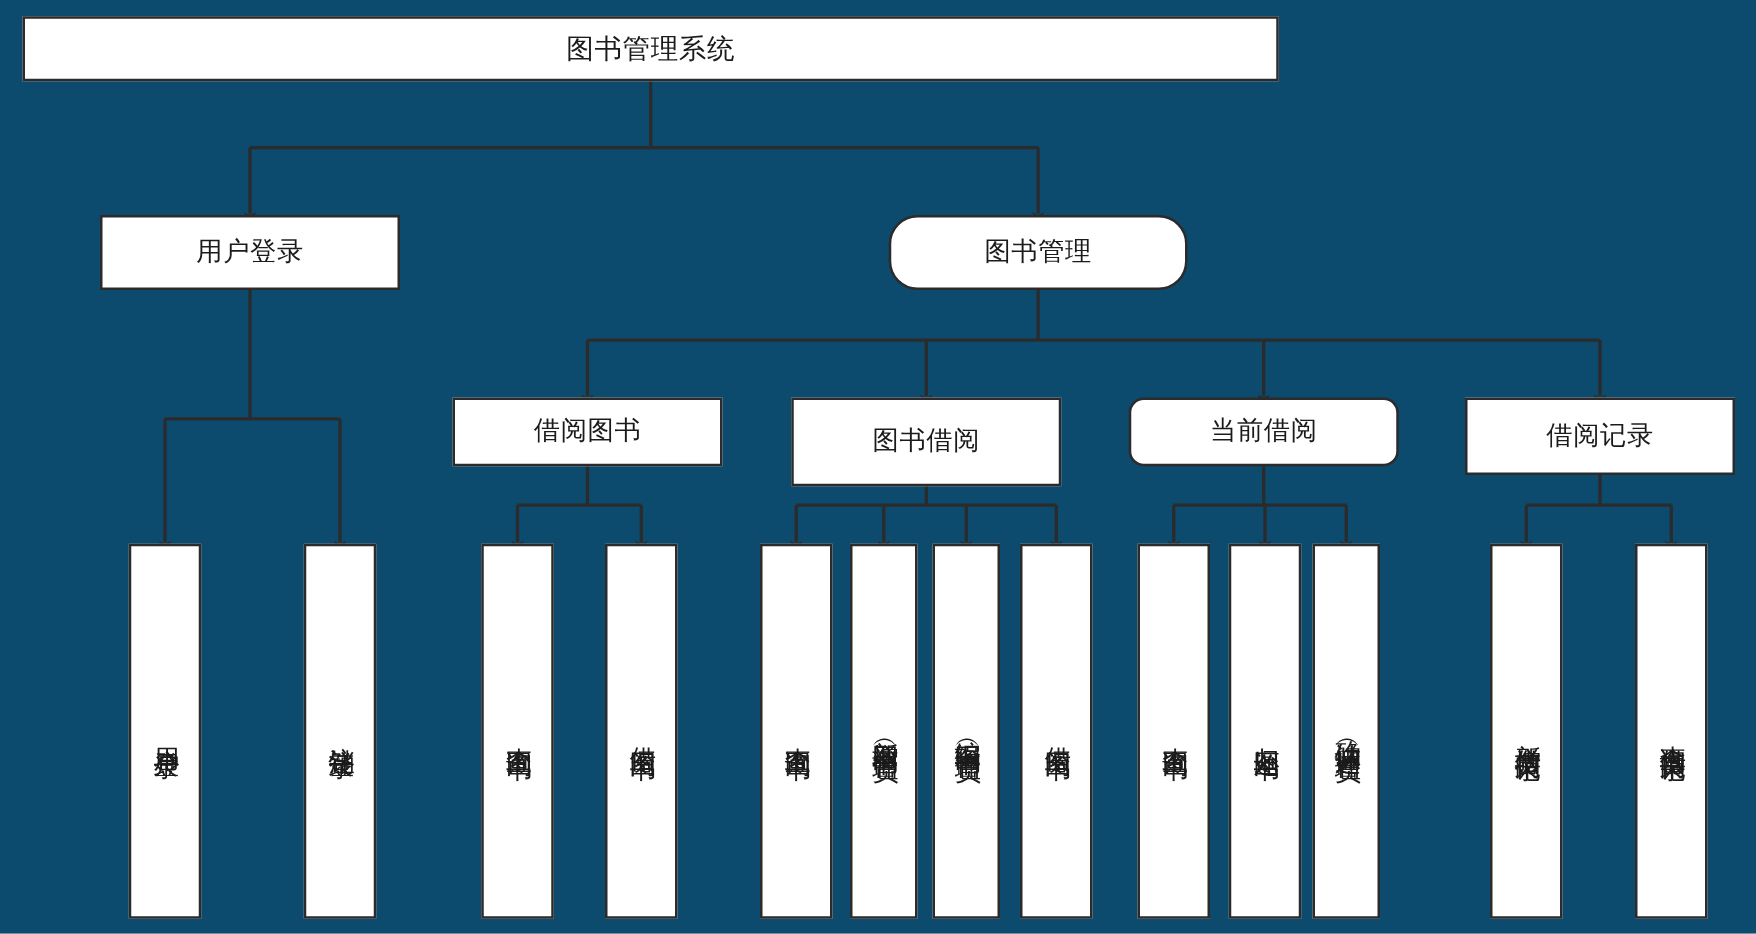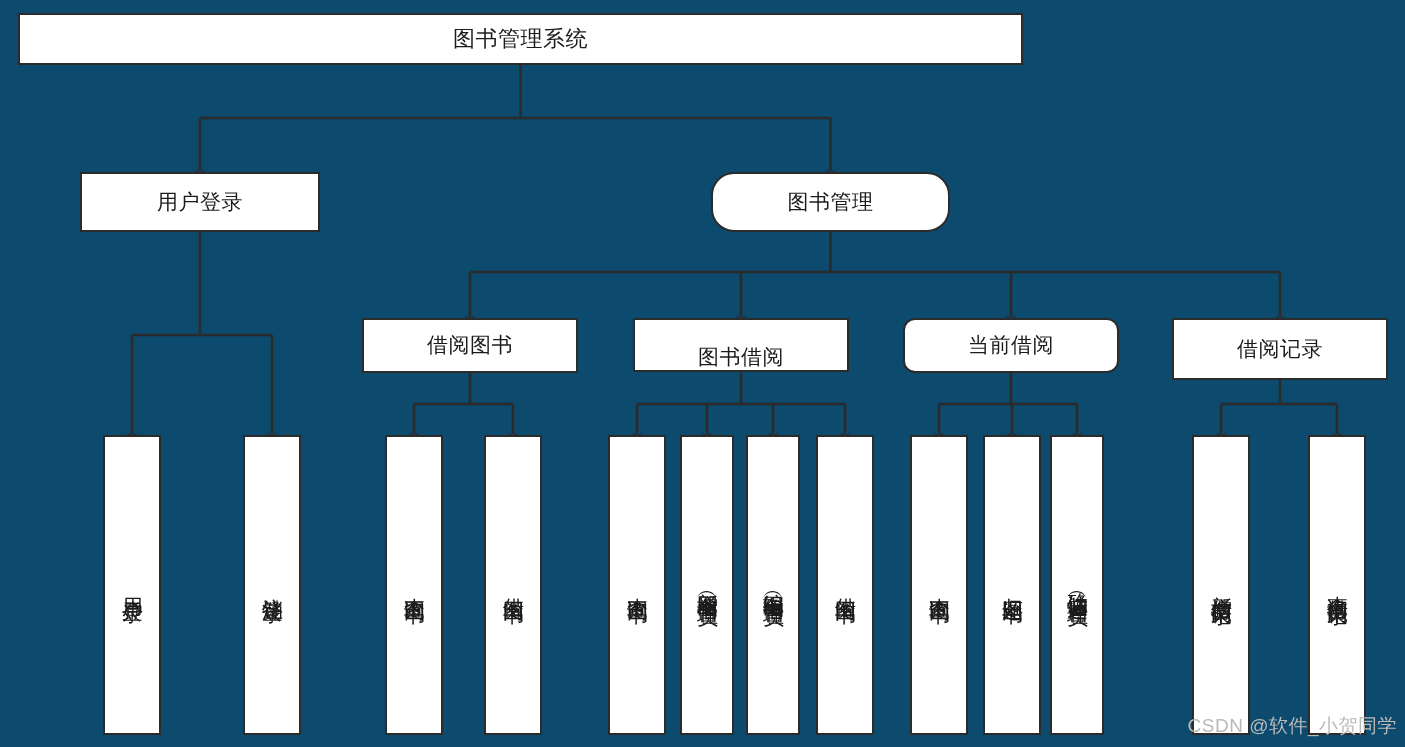--- a/index.html
+++ b/index.html
@@ -121,21 +121,21 @@
       </div>
       <div class="node" id="node-user-login" style="left: 80px; top: 172px; width: 240px; height: 60px;">
         <span class="node-label">用户登录</span>
       </div>
       <div class="node" id="node-book-manage" style="left: 711px; top: 172px; width: 239px; height: 60px; border-radius: 23px;">
         <span class="node-label">图书管理</span>
       </div>
       <div class="node" id="node-new-book-rec" style="left: 362px; top: 318px; width: 216px; height: 55px;">
         <span class="node-label">借阅图书</span>
       </div>
-      <div class="node" id="node-book-borrow" style="left: 633px; top: 318px; width: 216px; height: 54px; align-items: flex-end;">
+      <div class="node" id="node-book-borrow" style="left: 633px; top: 318px; width: 216px; height: 71px;">
         <span class="node-label">图书借阅</span>
       </div>
       <div class="node" id="node-current-borrow" style="left: 903px; top: 318px; width: 216px; height: 55px; border-radius: 12px;">
         <span class="node-label">当前借阅</span>
       </div>
       <div class="node" id="node-borrow-record" style="left: 1172px; top: 318px; width: 216px; height: 62px;">
         <span class="node-label">借阅记录</span>
       </div>
       <div class="node leaf" id="node-leaf-user-login" style="left: 103px; top: 435px; width: 58px; height: 300px;">
         <span class="node-label">用户登录</span>
@@ -171,14 +171,13 @@
         <span class="node-label">确认归还（管理员）</span>
       </div>
       <div class="node leaf" id="node-leaf-add-record" style="left: 1192px; top: 435px; width: 58px; height: 300px;">
         <span class="node-label">新增借阅记录</span>
       </div>
       <div class="node leaf" id="node-leaf-query-record" style="left: 1308px; top: 435px; width: 58px; height: 300px;">
         <span class="node-label">查询借阅记录</span>
       </div>
     </div>
 
-  <div id="watermark">CSDN @软件_小贺同学</div>
 </div>
 
 </body></html>

